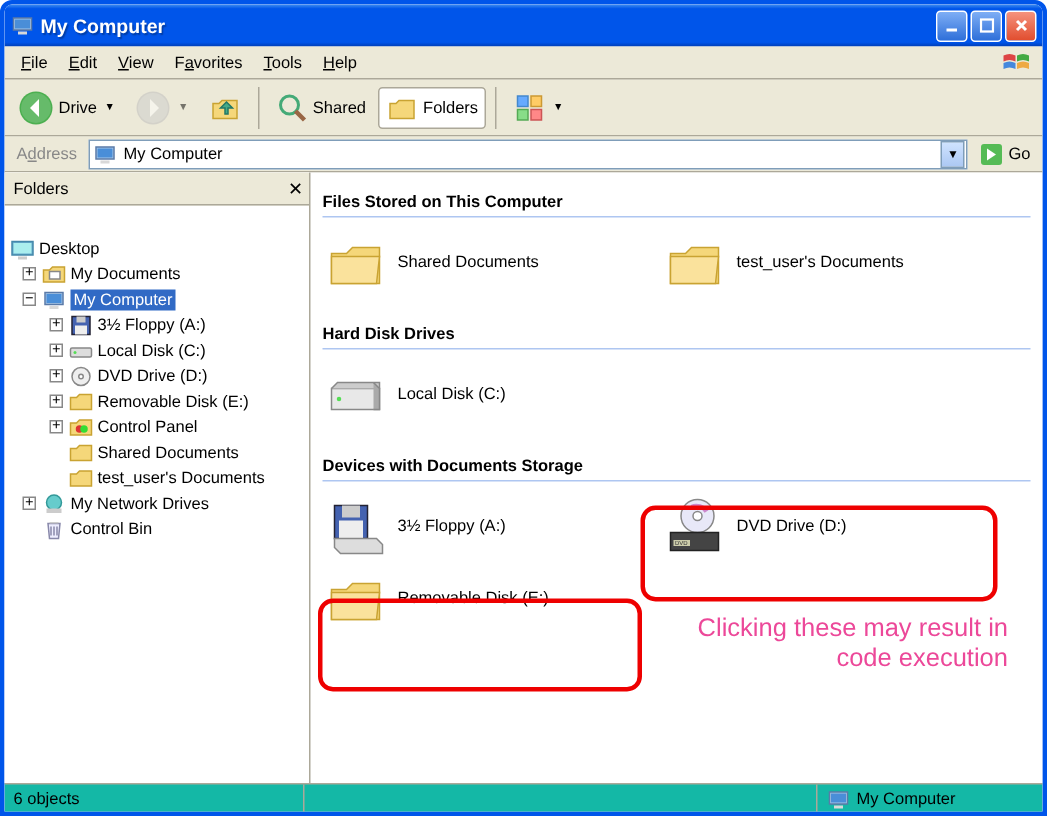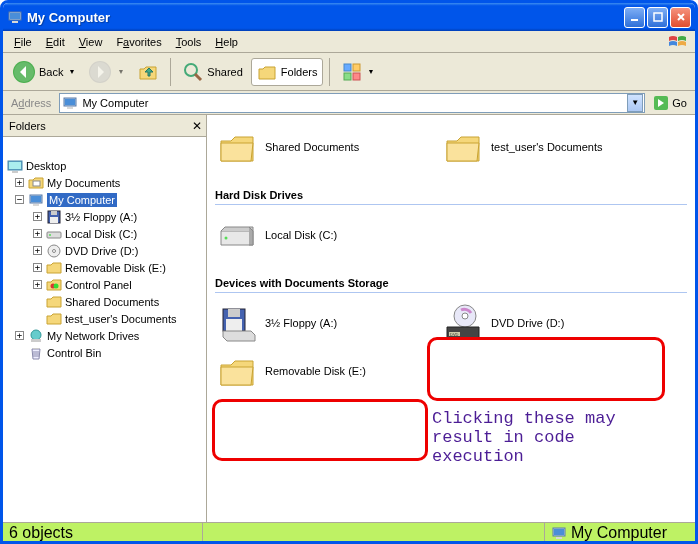--- a/index.html
+++ b/index.html
@@ -36,22 +36,22 @@
 .tree-item .expander { width: 9px; height: 9px; border: 1px solid #888; background: #fff; display: flex; align-items: center; justify-content: center; font-size: 9px; line-height: 1; margin-right: 4px; font-family: monospace; cursor: pointer; }
 .tree-item .spacer { width: 13px; }
 .tree-item .icn { width: 16px; height: 16px; margin-right: 3px; display: flex; align-items: center; justify-content: center; }
 .tree-item.selected .label { background: #316ac5; color: #fff; padding: 1px 2px; }
 .main-area { flex: 1; padding: 10px 8px; overflow: auto; position: relative; }
 .section-header { font-weight: bold; font-size: 11px; padding-bottom: 3px; border-bottom: 1px solid #aec6f1; margin-bottom: 8px; margin-top: 4px;}
 .items-row { display: flex; flex-wrap: wrap; gap: 4px 16px; margin-bottom: 20px; }
 .item { display: flex; align-items: center; width: 210px; padding: 2px; cursor: pointer; gap: 8px; }
 .item .big-icon { width: 40px; height: 40px; display: flex; align-items: center; justify-content: center; }
 .annotation-box { position: absolute; border: 3px solid #e00; border-radius: 10px; }
-.annotation-text { position: absolute; color: #4c1d95; font-family: Liberation Mono, monospace; font-size: 17px; text-align: left; font-weight: normal; }
-.statusbar { height: 20px; background: #bef264; border-top: 1px solid #aca899; display: flex; align-items: center; font-size: 16px; }
+.annotation-text { position: absolute; color: #ec4899; font-family: Liberation Sans, sans-serif; font-size: 17px; text-align: right; font-weight: normal; }
+.statusbar { height: 20px; background: #14b8a6; border-top: 1px solid #aca899; display: flex; align-items: center; font-size: 11px; }
 .status-cell { padding: 0 6px; border-right: 1px solid #aca899; height: 100%; display: flex; align-items: center; }
 .status-cell:last-child { border-right: none; }
 .status-cell.stretch { flex: 1; }
 svg { display: block; }
 </style>
 </head>
 <body>
 
 <div class="titlebar">
   <span class="icon">
@@ -98,21 +98,21 @@
 
 <div class="toolbar">
   <div class="tb-btn">
     <span class="tb-icon">
         <svg width="24" height="24">
           <circle cx="12" cy="12" r="11" fill="#4caf50"></circle>
           <circle cx="12" cy="12" r="10" fill="#66bb6a"></circle>
           <path d="M14 6 L8 12 L14 18 Z" fill="#fff"></path>
         </svg>
       </span>
-    <span>Back</span>
+    <span>Drive</span>
     <span class="dropdown-arrow">▼</span>
   </div>
   <div class="tb-btn disabled">
     <span class="tb-icon">
         <svg width="24" height="24">
           <circle cx="12" cy="12" r="11" fill="#bbb"></circle>
           <circle cx="12" cy="12" r="10" fill="#ccc"></circle>
           <path d="M10 6 L16 12 L10 18 Z" fill="#fff"></path>
         </svg>
       </span>
@@ -310,20 +310,21 @@
               <path d="M5 3 L11 3 L11 4 L5 4 Z" fill="#ccc"></path>
               <path d="M6 6 L6 12 M8 6 L8 12 M10 6 L10 12" stroke="#88a"></path>
             </svg>
           </span>
         <span class="label">Control Bin</span>
       </div>
     </div>
   </div>
 
   <div class="main-area">
+    <div class="section-header">Files Stored on This Computer</div>
     <div class="items-row">
       <div class="item">
         <span class="big-icon">
             <svg width="40" height="40">
               <path d="M4 14 L14 14 L18 10 L36 10 L36 34 L4 34 Z" fill="#f5d77a" stroke="#c9a332" stroke-width="1"></path>
               <path d="M4 16 L36 16 L34 34 L4 34 Z" fill="#fae29c" stroke="#c9a332"></path>
             </svg>
           </span>
         <span>Shared Documents</span>
       </div>

